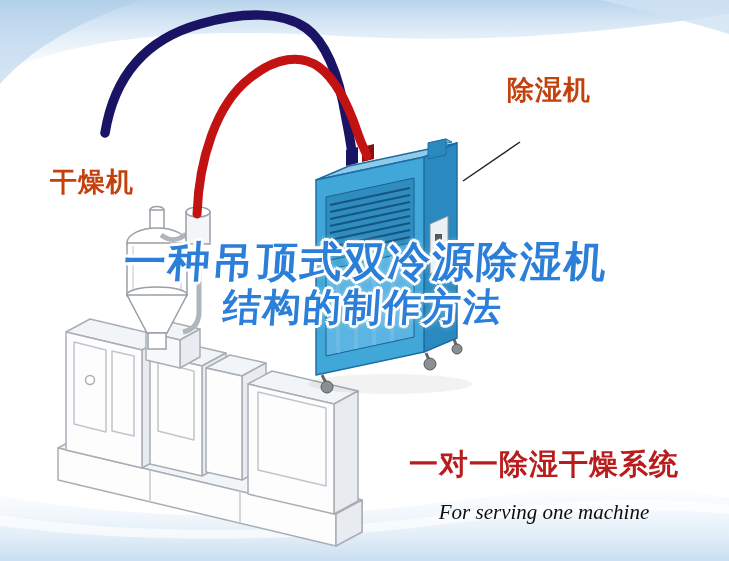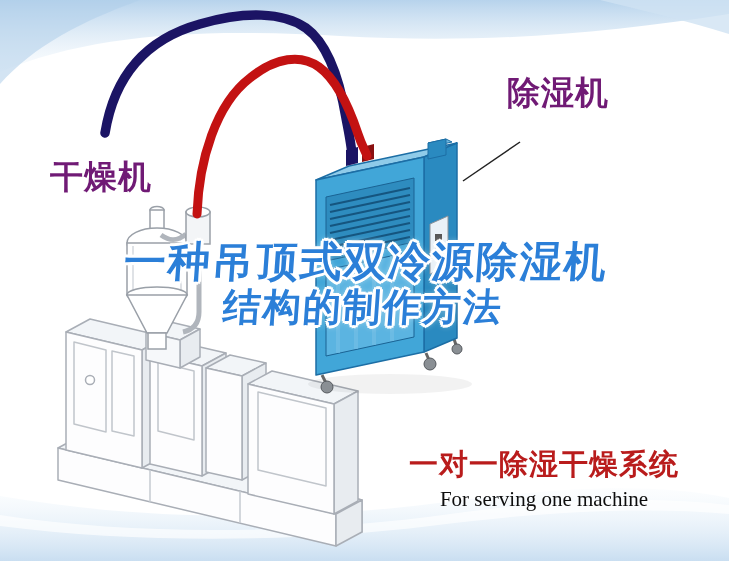--- a/index.html
+++ b/index.html
@@ -4,40 +4,40 @@
 <style>
   html,body{margin:0;padding:0;background:#fff;}
   .stage{
     position:relative;width:729px;height:561px;overflow:hidden;
     font-family:"Liberation Sans",sans-serif;background:#fff;
   }
   .stage svg{position:absolute;left:0;top:0;}
   .overlay{position:absolute;z-index:5;}
   .serif{font-family:"Liberation Serif",serif;}
   
-  .mlabel .zh{font-size:33px;font-weight:700;color:#701a75;letter-spacing:1px;line-height:1.05;}
+  .mlabel .zh{font-size:27px;font-weight:700;color:#c2410c;letter-spacing:1px;line-height:1.05;}
   .mlabel .en{font-size:21px;color:#0d0d0d;margin-top:3px;padding-left:3px;line-height:1.05;}
-  .hopper-label{left:50px;top:160px;text-align:right;}
+  .hopper-label{left:50px;top:168px;text-align:right;}
   .dehu-label{left:497px;top:76px;}
   .dehu-label .zh{padding-left:10px;}
   
   .title{
     left:0;right:0;top:239px;text-align:center;
     color:#2b7fd8;font-weight:700;transform:skewX(-4deg);
     text-shadow:
       -2px -2px 0 #fff, 2px -2px 0 #fff, -2px 2px 0 #fff, 2px 2px 0 #fff,
       0 -3px 0 #fff, 0 3px 0 #fff, -3px 0 0 #fff, 3px 0 0 #fff,
       0 0 7px rgba(255,255,255,.9);
   }
   .title .t1{font-size:42px;letter-spacing:2px;line-height:1.1;}
   .title .t2{font-size:38px;letter-spacing:2px;line-height:1.1;margin-top:2px;}
   
   .caption{left:406px;top:449px;width:276px;text-align:center;}
   .caption .c1{font-size:29px;font-weight:700;color:#b91c1c;letter-spacing:1px;line-height:1.1;}
-  .caption .c2{font-size:21px;color:#0d0d0d;margin-top:7px;line-height:1.05;}
+  .caption .c2{font-size:21px;color:#0d0d0d;margin-top:20px;line-height:1.05;font-style:italic;}
 </style>
 </head>
 <body>
 
 <div class="stage">
 
   <svg viewBox="0 0 729 561" width="729" height="561">
     <defs>
       <linearGradient id="gTop" x1="0" y1="0" x2="0" y2="1">
         <stop offset="0" stop-color="#b7d3ec"></stop>

